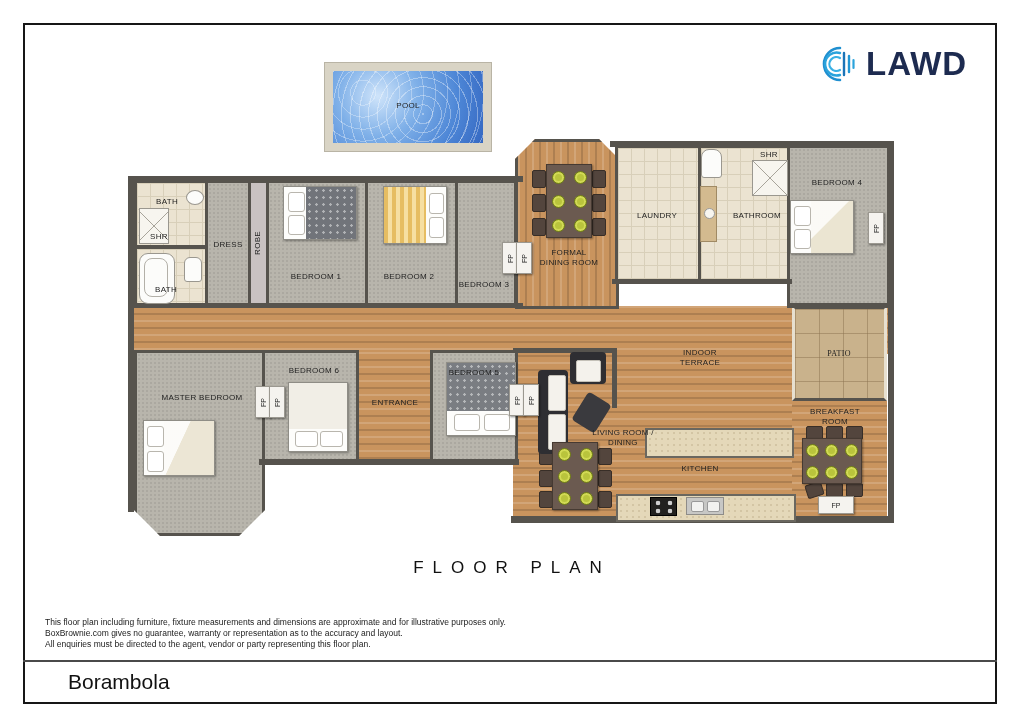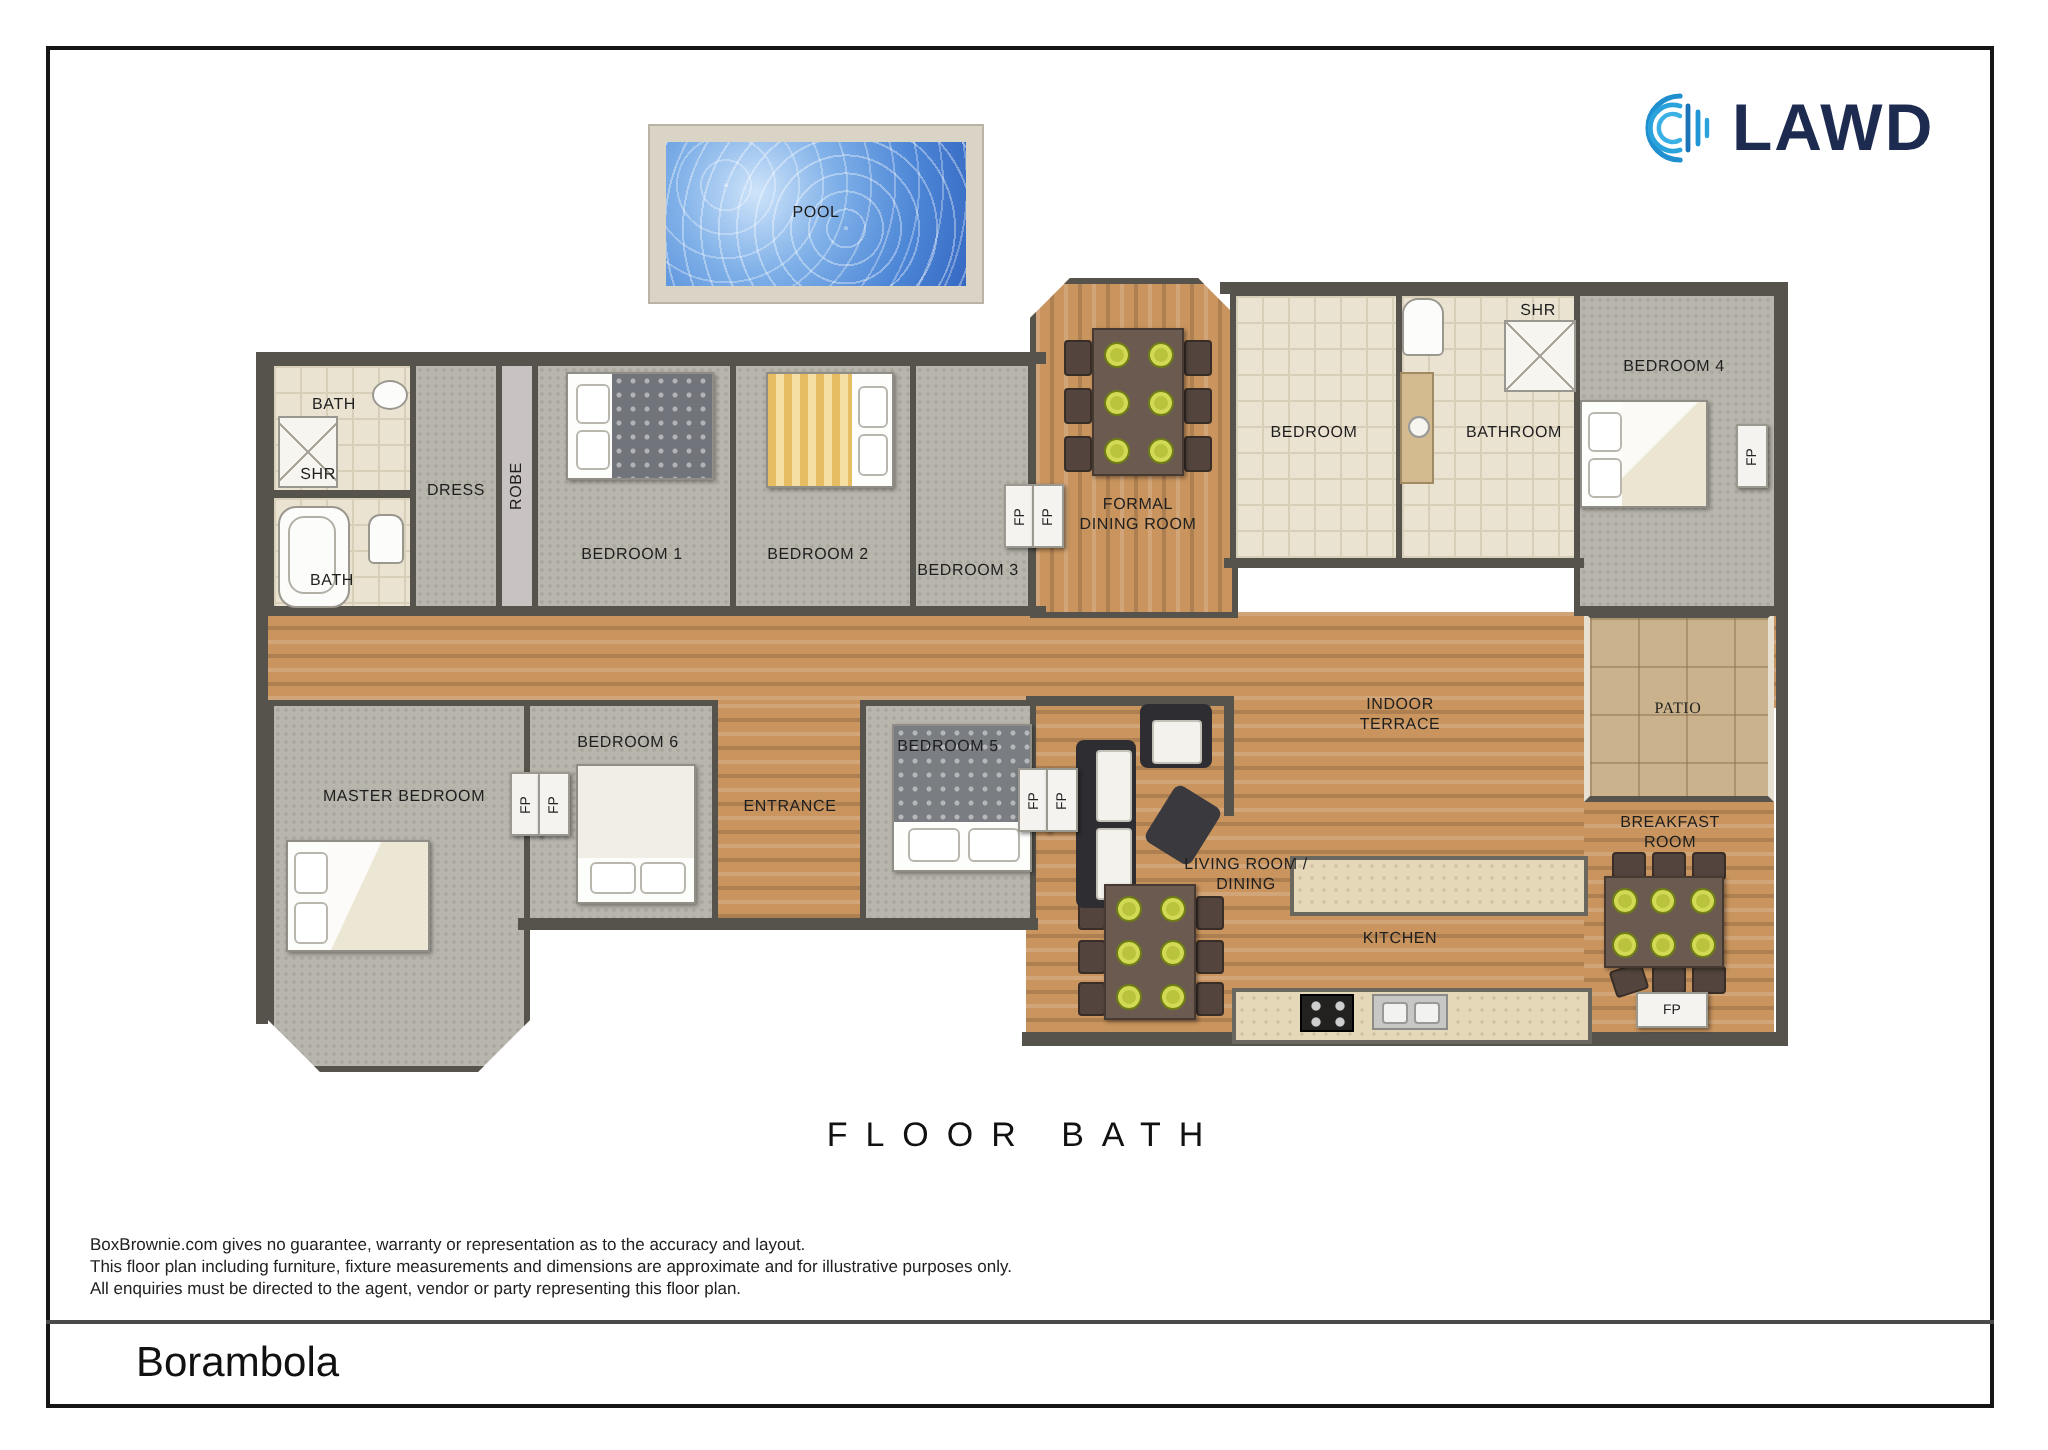--- a/index.html
+++ b/index.html
@@ -246,21 +246,21 @@
 
   <div class="lbl" style="left:167px;top:202px;">BATH</div>
   <div class="lbl" style="left:159px;top:237px;">SHR</div>
   <div class="lbl" style="left:166px;top:290px;">BATH</div>
   <div class="lbl" style="left:228px;top:245px;">DRESS</div>
   <div class="lbl v" style="left:258px;top:243px;">ROBE</div>
   <div class="lbl" style="left:316px;top:277px;">BEDROOM 1</div>
   <div class="lbl" style="left:409px;top:277px;">BEDROOM 2</div>
   <div class="lbl" style="left:484px;top:257px;margin-top:28px;">BEDROOM 3</div>
   <div class="lbl wrap" style="left:569px;top:257px;width:66px;">FORMAL DINING ROOM</div>
-  <div class="lbl" style="left:657px;top:216px;">BEDROOM</div>
+  <div class="lbl" style="left:657px;top:216px;">LAUNDRY</div>
   <div class="lbl" style="left:747px;top:216px;padding-left:20px;">BATHROOM</div>
   <div class="lbl" style="left:769px;top:155px;">SHR</div>
   <div class="lbl" style="left:837px;top:183px;">BEDROOM 4</div>
   <div class="lbl wrap" style="left:700px;top:357px;width:60px;">INDOOR TERRACE</div>
   <div class="lbl" style="left:839px;top:354px;font-family:Liberation Serif, serif;">PATIO</div>
   <div class="lbl" style="left:202px;top:398px;">MASTER BEDROOM</div>
   <div class="lbl" style="left:314px;top:371px;">BEDROOM 6</div>
   <div class="lbl" style="left:395px;top:403px;">ENTRANCE</div>
   <div class="lbl" style="left:474px;top:373px;">BEDROOM 5</div>
   <div class="lbl wrap" style="left:599px;top:437px;width:78px;margin-left:24px;">LIVING ROOM / DINING</div>
@@ -285,22 +285,22 @@
   <div class="fp" style="left:517px;top:400px;">
       <span>FP</span>
     </div>
   <div class="fp" style="left:531px;top:400px;">
       <span>FP</span>
     </div>
   <div class="fp h" style="left:836px;top:505px;">
       <span>FP</span>
     </div>
 
-  <div class="title">FLOOR BATH</div>
+  <div class="title">FLOOR PLAN</div>
   <div class="disclaimer">
+    <div>This floor plan including furniture, fixture measurements and dimensions are approximate and for illustrative purposes only.</div>
     <div>BoxBrownie.com gives no guarantee, warranty or representation as to the accuracy and layout.</div>
-    <div>This floor plan including furniture, fixture measurements and dimensions are approximate and for illustrative purposes only.</div>
     <div>All enquiries must be directed to the agent, vendor or party representing this floor plan.</div>
   </div>
   <div class="footerbar">
     <div class="footer-name">Borambola</div>
   </div>
 </div>
 
 </body></html>

